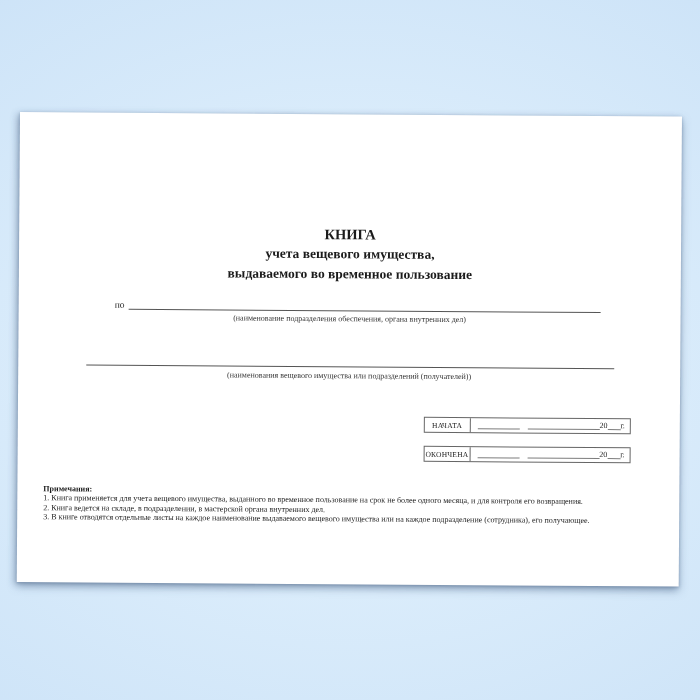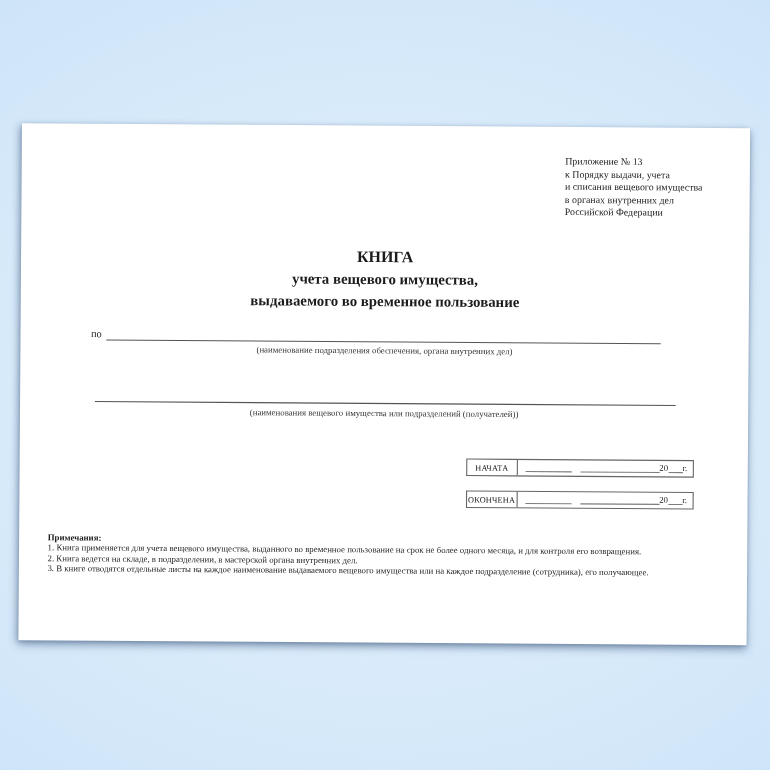--- a/index.html
+++ b/index.html
@@ -37,21 +37,21 @@
   .title{
     position:absolute; left:0; right:0; top:110px;
     text-align:center; font-weight:bold;
   }
   .title-main{ font-size:14.5px; line-height:20px; }
   .title-sub{ font-size:13.5px; line-height:19.5px; }
   .field-po{
     position:absolute; left:64px; right:80px; top:184px; height:13px;
     display:flex; align-items:flex-end; font-size:9.5px;
   }
-  .field-po .po-label{ margin-right:4px; line-height:10px; }
+  .field-po .po-label{ margin-right:4px; line-height:10px;margin-left:32px; }
   .rule{ flex:1; border-bottom:1px solid var(--line); height:12px; }
   .caption{
     position:absolute; left:0; right:0; text-align:center;
     font-size:8px; color:#333;
   }
   .caption-po{ top:200px; }
   .field-items{
     position:absolute; left:68px; right:66px; top:240px; height:13px;
     border-bottom:1px solid var(--line); font-size:9.5px;
   }
@@ -84,27 +84,20 @@
   }
   .notes-header{ font-weight:bold; }
   .note-item{ white-space:nowrap; }
 </style>
 </head>
 <body>
 
 <div class="stage">
   <div class="page">
 
-    <div class="appendix">
-      <div>Приложение № 13</div>
-      <div>к Порядку выдачи, учета</div>
-      <div>и списания вещевого имущества</div>
-      <div>в органах внутренних дел</div>
-      <div>Российской Федерации</div>
-    </div>
 
     <div class="title">
       <div class="title-main">КНИГА</div>
       <div class="title-sub">учета вещевого имущества,</div>
       <div class="title-sub">выдаваемого во временное пользование</div>
     </div>
 
     <div class="field-po">
       <span class="po-label">по</span>
       <span class="rule"></span>

